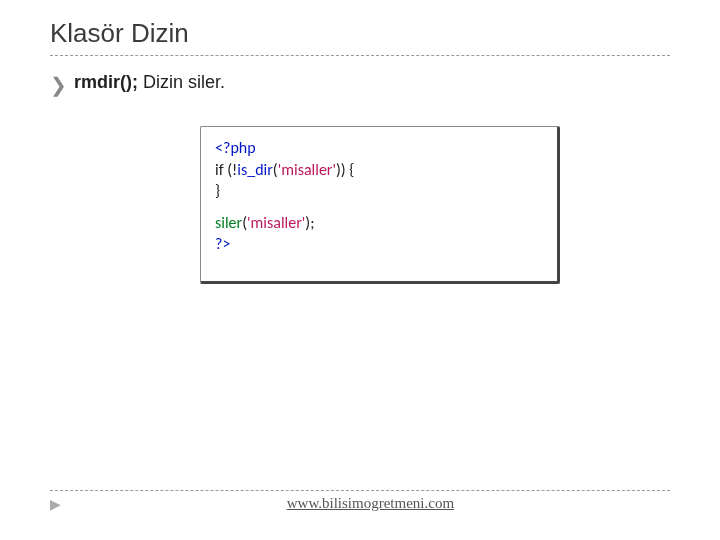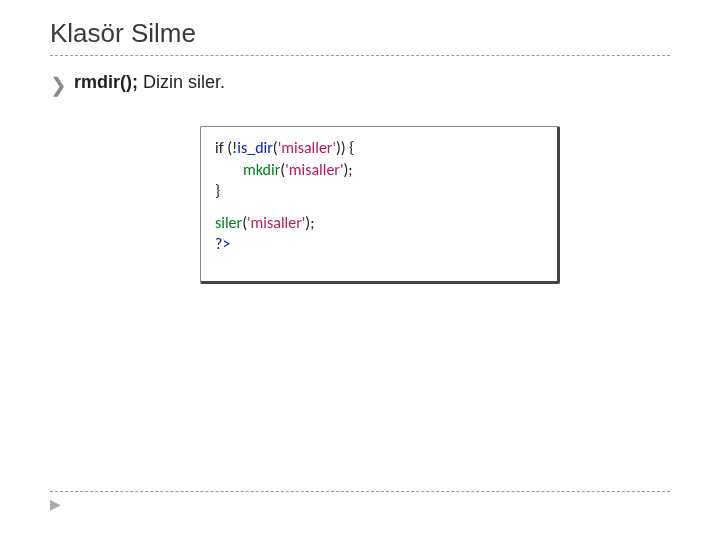--- a/index.html
+++ b/index.html
@@ -77,44 +77,45 @@
     font-family: Georgia, 'Times New Roman', serif;
     font-size: 15px;
     color: #555;
     text-decoration: underline;
   }
 </style>
 </head>
 <body>
 
 <div class="container">
-  <h1 class="title">Klasör Silme</h1>
+  <h1 class="title">Klasör Dizin</h1>
 
   <div class="desc-row">
     <span class="bullet-icon">❯</span>
     <div class="desc">
       <strong>rmdir();</strong><span> Dizin siler.</span>
     </div>
   </div>
 
   <div class="code-box">
     <div>
+      <span class="tok-blue">&lt;?php</span>
+    </div>
+    <div>
       <span>if (!</span><span class="tok-blue">is_dir</span><span>(</span><span class="tok-brown">'misaller'</span><span>)) {</span>
-    </div>
-    <div class="indent">
-      <span class="tok-green">mkdir</span><span>(</span><span class="tok-brown">'misaller'</span><span>);</span>
     </div>
     <div>
       <span>}</span>
     </div>
     <div class="spacer"></div>
     <div>
       <span class="tok-green">siler</span><span>(</span><span class="tok-brown">'misaller'</span><span>);</span>
     </div>
     <div>
       <span class="tok-blue">?&gt;</span>
     </div>
   </div>
 </div>
 
 <div class="footer">
   <span class="footer-icon">▶</span>
+  <span class="footer-text">www.bilisimogretmeni.com</span>
 </div>
 
 </body></html>

